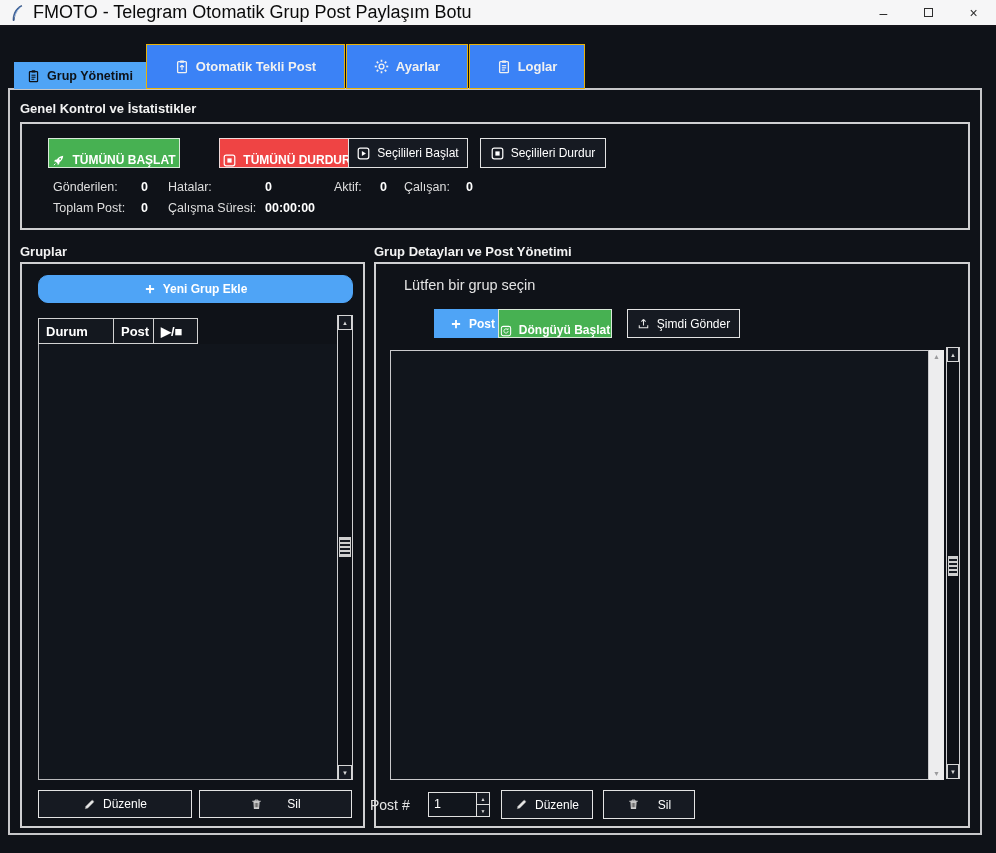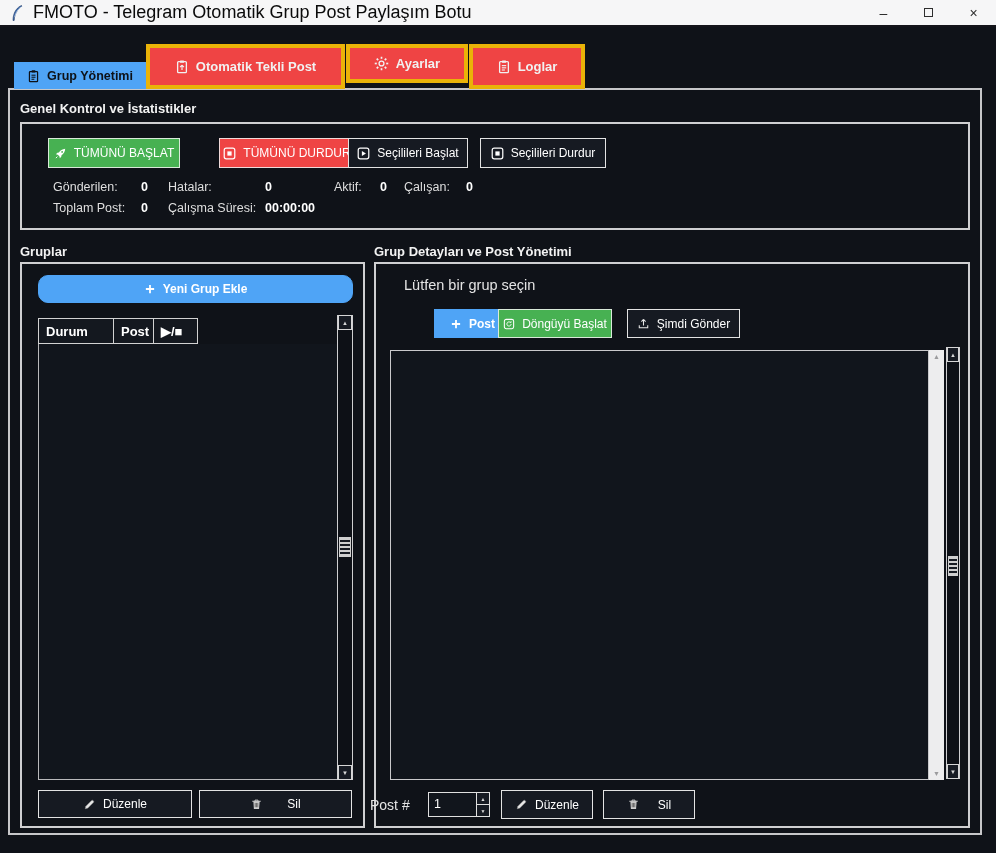--- a/index.html
+++ b/index.html
@@ -15,37 +15,37 @@
     display:flex; align-items:center;
   }
   #titlebar .app-icon { width:14px; height:16px; margin-left:10px; }
   #titlebar .title { margin-left:9px; font-size:18px; color:#0a0a0a; }
   #titlebar .spacer { flex:1; }
   .tc { width:45px; height:25px; display:flex; align-items:center; justify-content:center;
         color:#2e2e2e; font-size:14px; cursor:default; }
   .tc .max-box { width:9px; height:9px; border:1.2px solid #2e2e2e; }
   
   .tab { position:absolute; display:flex; align-items:center; justify-content:center; gap:7px;
-         font-weight:bold; color:#f1f1f1; background:#ef4444; border:4px solid #eab308; z-index:3; }
+         font-weight:bold; color:#f1f1f1; background:#3b82f6; border:1px solid #eab308; z-index:3; }
   .tab svg { flex:0 0 auto; }
   #tab0 { left:14px; top:62px; width:132px; height:27px; background:#4fa4f6; color:#0d1117;
           border:none; font-size:12.5px; z-index:4; }
   #tab1 { left:146px; top:44px; width:199px; height:45px; font-size:13px; }
-  #tab2 { left:346px; top:44px; width:122px; height:39px; font-size:13px; }
+  #tab2 { left:346px; top:44px; width:122px; height:45px; font-size:13px; }
   #tab3 { left:469px; top:44px; width:116px; height:45px; font-size:13px; }
   
   #panel { position:absolute; left:8px; top:88px; width:974px; height:747px;
            border:2px solid #c7c7c9; background:#0f1218; z-index:1; }
   .section-heading { position:absolute; font-size:13px; font-weight:bold; color:#f2f2f2; z-index:2; }
   .lframe { position:absolute; border:2px solid #cfcfd1; z-index:2; }
   
   .btn { position:absolute; display:flex; align-items:center; justify-content:center; gap:7px;
          font-size:12px; color:#ffffff; background:#161a22; border:1.5px solid #e3e3e3;
          cursor:default; z-index:5; }
-  .btn.bold { font-weight:normal; }
+  .btn.bold { font-weight:bold;align-items:flex-end; }
   .btn-green { background:#47b152; border-color:#d9e9d9; }
   .btn-red   { background:#ef4444; border-color:#efd9d9;margin-left:23px; }
   .btn-blue  { background:#4fa4f6; border-color:#4fa4f6; font-weight:bold; }
   
   #stats { position:absolute; left:53px; top:180px; display:grid;
            grid-template-columns:88px 27px 97px 69px 46px 24px 62px 30px;
            row-gap:7px; font-size:12.5px; color:#dfdfdf; z-index:5; }
   #stats .v { font-weight:bold; color:#ffffff; }
   
   #grp-header { position:absolute; left:38px; top:318px; width:300px; height:26px;

